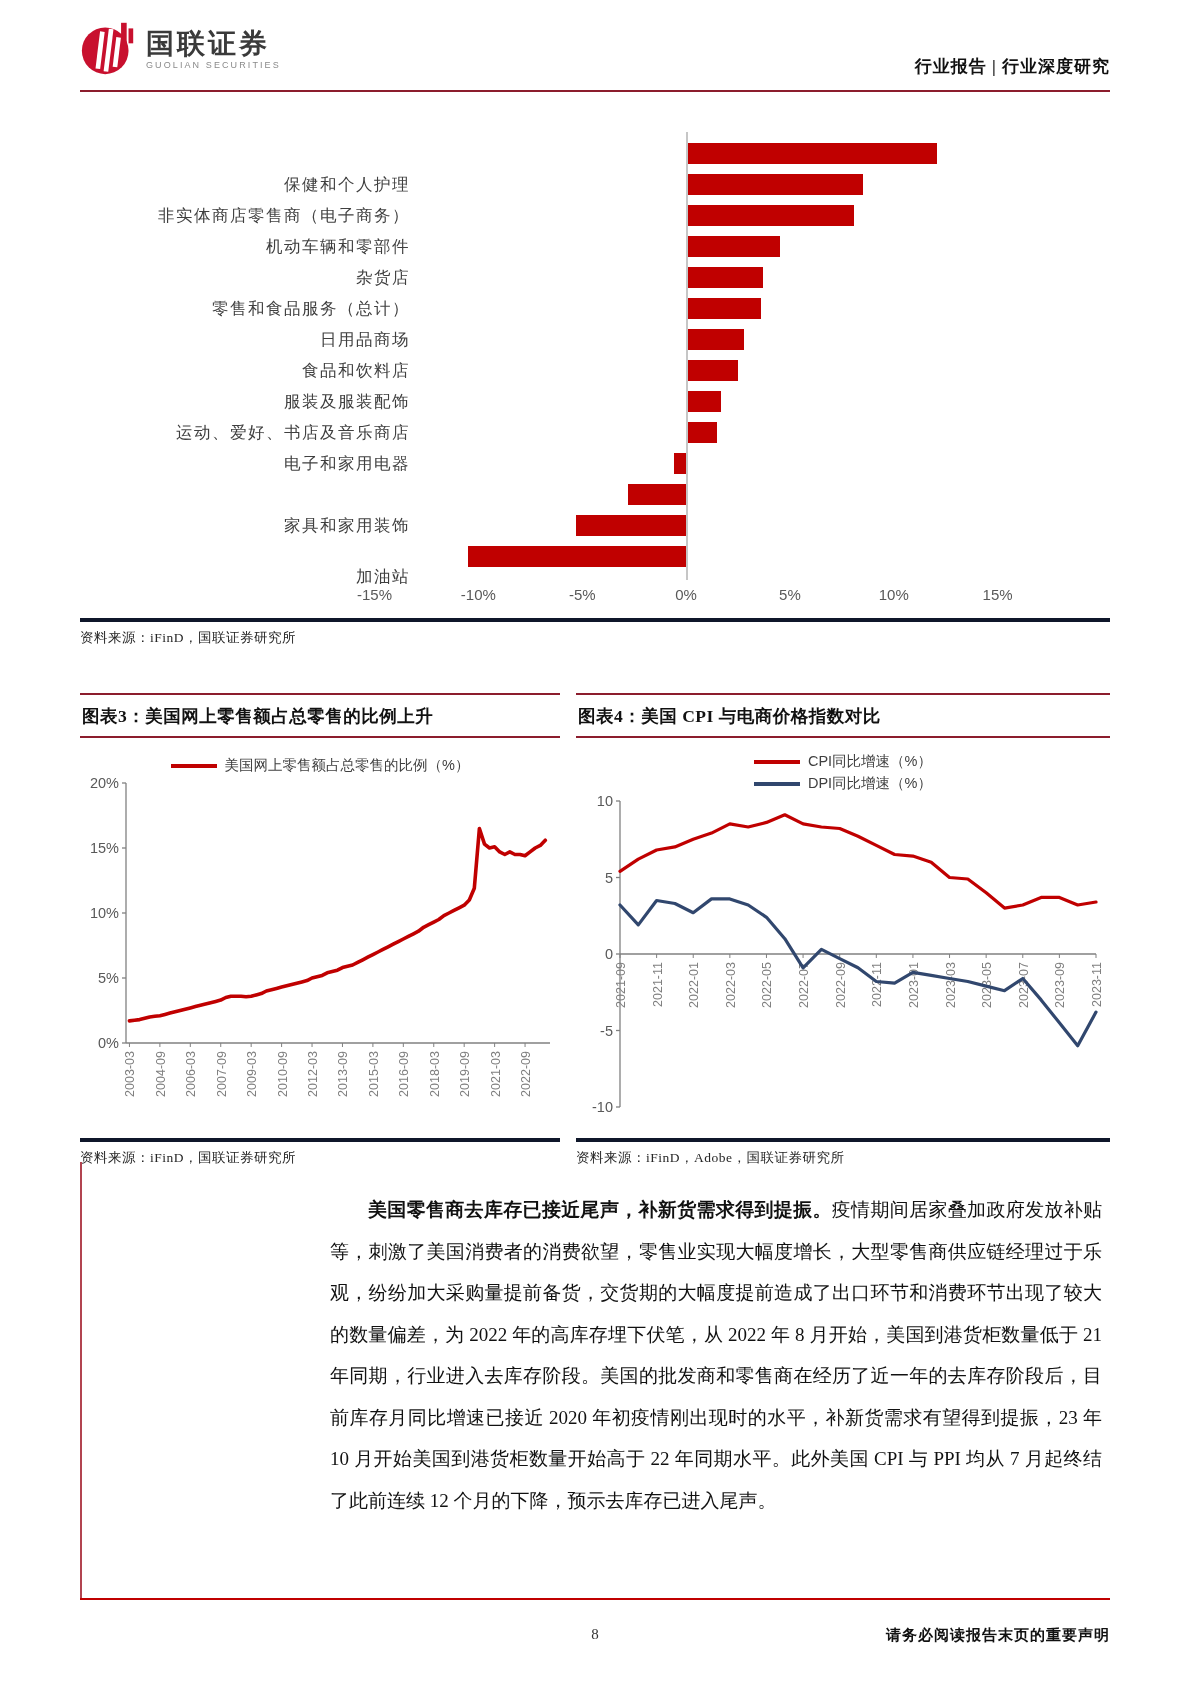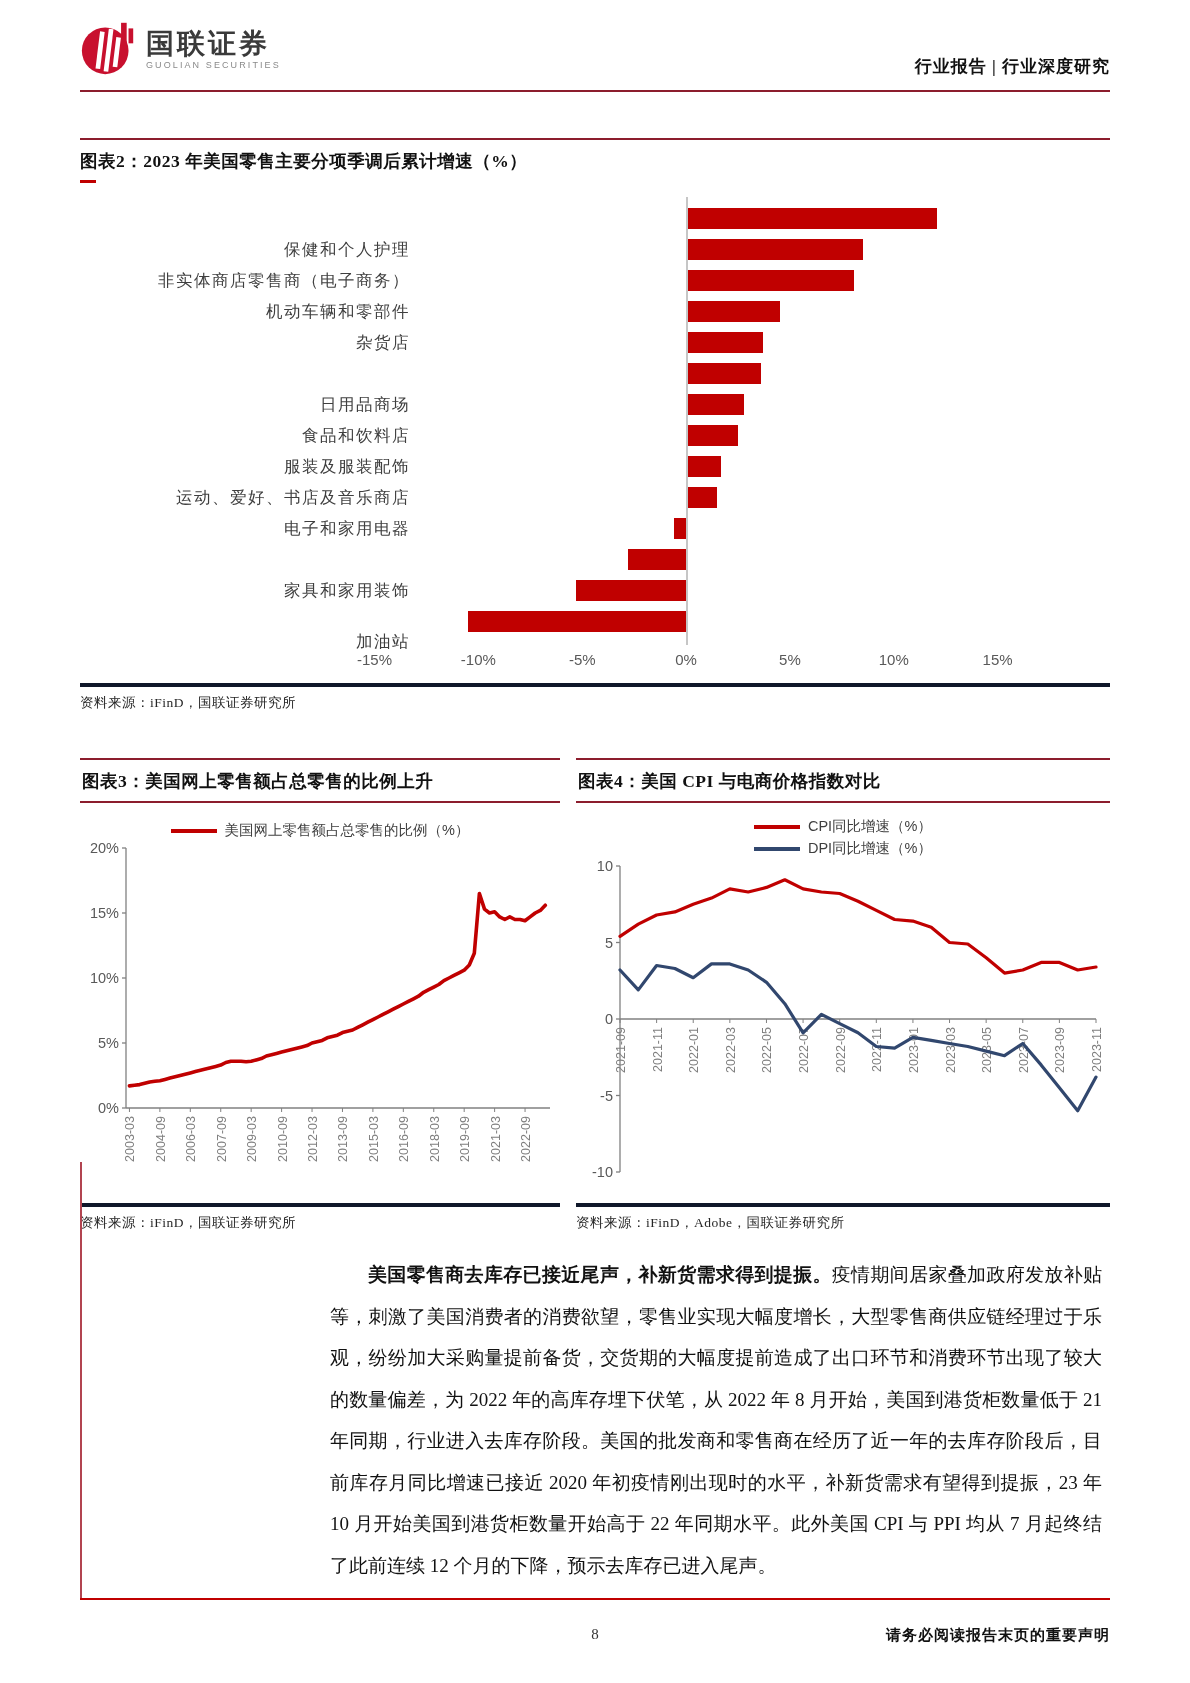--- a/index.html
+++ b/index.html
@@ -88,34 +88,31 @@
         </span>
         <span class="logo-txt">
           <span class="logo-cn">国联证券</span>
           <span class="logo-en">GUOLIAN SECURITIES</span>
         </span>
       </div>
       <div class="doc-type">行业报告 | 行业深度研究</div>
     </div>
 
     <section class="fig2">
-      <div class="fig-head">
-        <div class="fig-title">图表2：2023 年美国零售主要分项季调后累计增速（%）</div>
-        <div class="red-dash"></div>
-      </div>
       <div id="fig2-plot">
           <div class="bar" style="top: 5px; left: 606.089px; width: 251.317px; background: rgb(192, 0, 0);"></div>
           <div class="bar-label" style="top: 31px;">保健和个人护理</div>
           <div class="bar" style="top: 36px; left: 606.089px; width: 176.545px; background: rgb(192, 0, 0);"></div>
           <div class="bar-label" style="top: 62px;">非实体商店零售商（电子商务）</div>
           <div class="bar" style="top: 67px; left: 606.089px; width: 168.237px; background: rgb(192, 0, 0);"></div>
           <div class="bar-label" style="top: 93px;">机动车辆和零部件</div>
           <div class="bar" style="top: 98px; left: 606.089px; width: 93.465px; background: rgb(192, 0, 0);"></div>
           <div class="bar-label" style="top: 124px;">杂货店</div>
           <div class="bar" style="top: 129px; left: 606.089px; width: 76.849px; background: rgb(192, 0, 0);"></div>
+          <div class="bar-label" style="top: 155px;">零售和食品服务（总计）</div>
           <div class="bar" style="top: 160px; left: 606.089px; width: 74.772px; background: rgb(192, 0, 0);"></div>
           <div class="bar-label" style="top: 186px;">日用品商场</div>
           <div class="bar" style="top: 191px; left: 606.089px; width: 58.156px; background: rgb(192, 0, 0);"></div>
           <div class="bar-label" style="top: 217px;">食品和饮料店</div>
           <div class="bar" style="top: 222px; left: 606.089px; width: 51.925px; background: rgb(192, 0, 0);"></div>
           <div class="bar-label" style="top: 248px;">服装及服装配饰</div>
           <div class="bar" style="top: 253px; left: 606.089px; width: 35.309px; background: rgb(192, 0, 0);"></div>
           <div class="bar-label" style="top: 279px;">运动、爱好、书店及音乐商店</div>
           <div class="bar" style="top: 284px; left: 606.089px; width: 31.155px; background: rgb(192, 0, 0);"></div>
           <div class="bar-label" style="top: 310px;">电子和家用电器</div>

